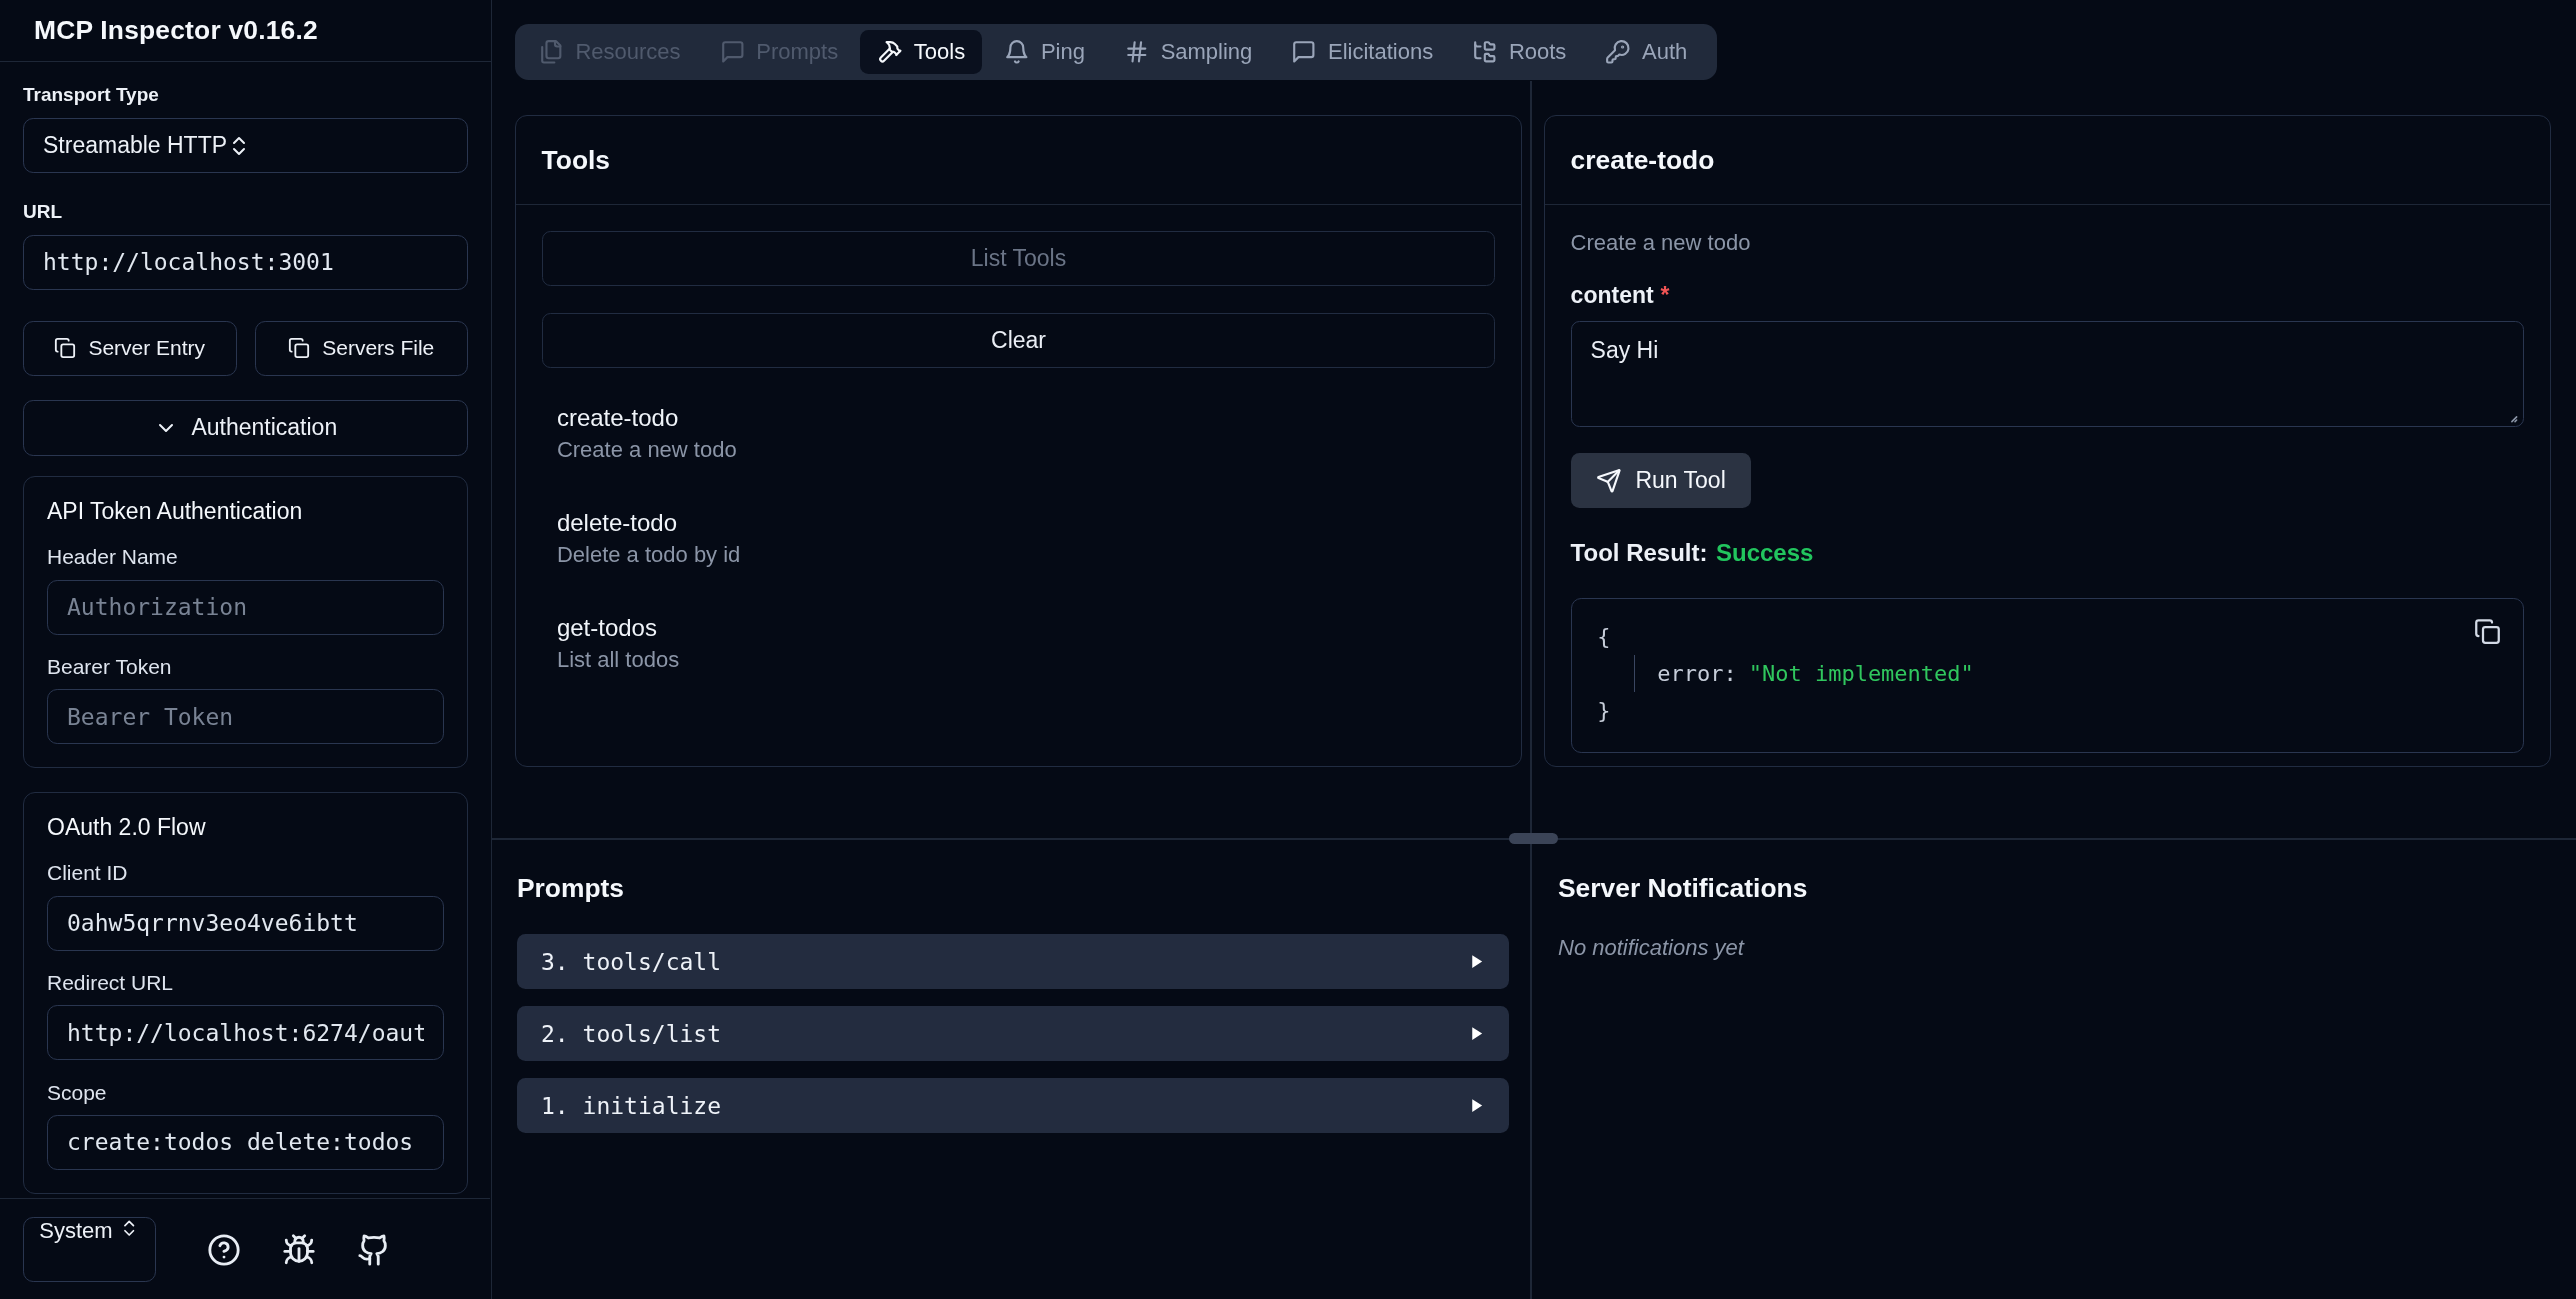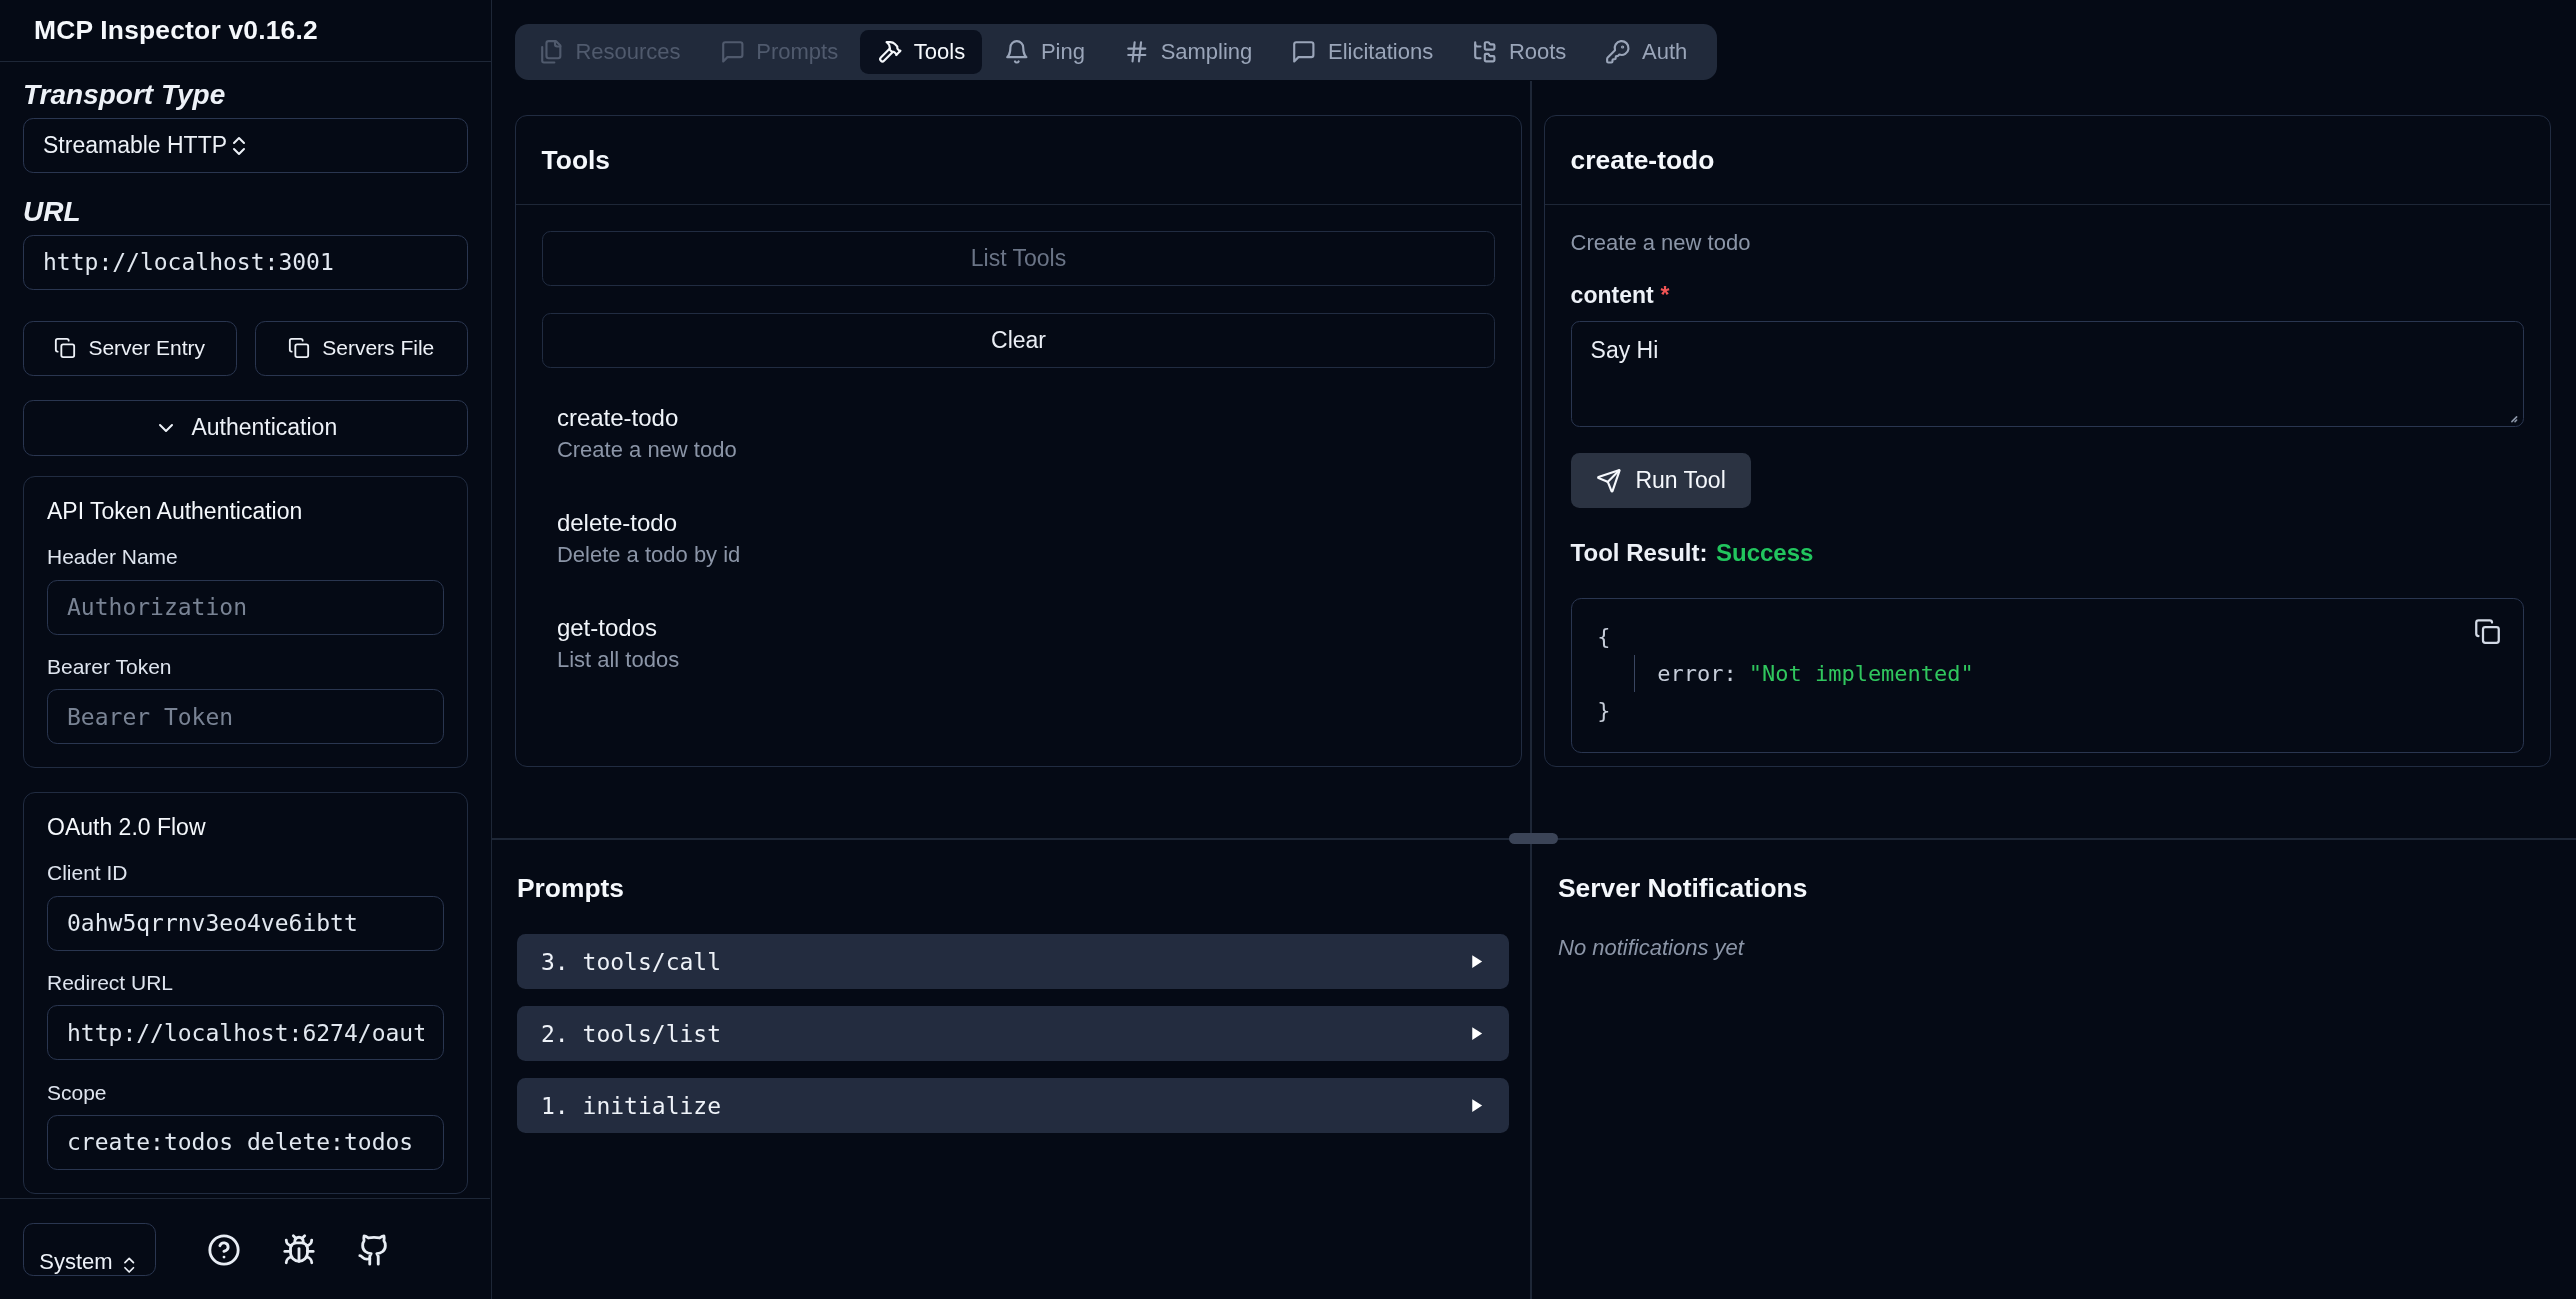--- a/index.html
+++ b/index.html
@@ -33,40 +33,40 @@
   }
   .mono{font-family:"DejaVu Sans Mono", monospace;}
   svg{display:block;flex:none;}
   .icon{display:inline-flex;align-items:center;justify-content:center;color:inherit;}
 
   
   .sidebar{position:absolute;left:0;top:0;width:492px;height:1300px;border-right:1.7px solid var(--line);}
   .sidebar-header{height:62px;border-bottom:1.7px solid var(--line);display:flex;align-items:center;padding:0 34px;}
   .app-title{font-size:26.4px;font-weight:700;color:var(--text-bright);letter-spacing:0.2px;}
   .sidebar-body{padding:20.4px 23px 0 23px;}
-  .field-label{font-size:28px;font-weight:600;color:var(--text);line-height:25.6px;font-style:italic;}
+  .field-label{font-size:19px;font-weight:600;color:var(--text);line-height:25.6px;}
   .sub-label{font-size:21px;font-weight:500;color:#dee4ee;line-height:24px;}
   .control{border:1.7px solid var(--ctl-border);border-radius:10.2px;background:transparent;}
   .select{height:55px;display:flex;align-items:center;padding:8px 19px;margin-top:10.2px;cursor:pointer;}
   .select .sel-text{font-size:23px;color:var(--text);}
   .text-input{width:100%;height:55px;margin-top:10.2px;padding:0 19px;background:transparent;
     border:1.7px solid var(--ctl-border);border-radius:10.2px;color:var(--mono-text);
     font-family:"DejaVu Sans Mono", monospace;font-size:23px;outline:none;}
   .text-input::placeholder{color:var(--placeholder);}
   .mt30{margin-top:25.6px;} .mt36{margin-top:31px;} .mt28{margin-top:24px;} .mt24{margin-top:20.4px;}
   .btn-row{display:flex;gap:18px;}
   .side-btn{flex:1;height:55px;display:flex;align-items:center;justify-content:center;gap:12px;
     font-size:21px;font-weight:500;color:var(--text);cursor:pointer;}
   .collapse-btn{height:56px;display:flex;align-items:center;justify-content:center;gap:13.6px;
     font-size:23px;font-weight:500;color:var(--text);cursor:pointer;}
   .side-card{border:1.7px solid var(--card-border);border-radius:12px;padding:21px 23px 23px 23px;}
   .side-card-title{font-size:23px;font-weight:400;color:var(--text-bright);}
   .sidebar-footer{position:absolute;left:0;bottom:0;width:490px;height:102px;border-top:1.7px solid var(--line);
     display:flex;align-items:center;padding:0 23px;}
-  .theme-select{width:133px;height:53px;display:flex;align-items:flex-end;justify-content:space-between;
+  .theme-select{width:133px;height:65px;display:flex;align-items:flex-start;justify-content:space-between;
     padding:0 15.3px;cursor:pointer;}
   .foot-icon{width:34px;height:34px;color:#e8edf4;cursor:pointer;}
   .foot-icon.help{margin-left:51px;} .foot-icon.spaced{margin-left:41px;}
 
   
   .v-divider{position:absolute;left:1530px;top:81px;bottom:0;width:1.7px;background:var(--line);}
   .h-divider{position:absolute;left:492px;right:0;top:838px;height:1.7px;background:var(--line);}
   .split-handle{position:absolute;left:1509px;top:833px;width:49px;height:11px;border-radius:6px;background:var(--handle);cursor:row-resize;z-index:4;}
 
   

